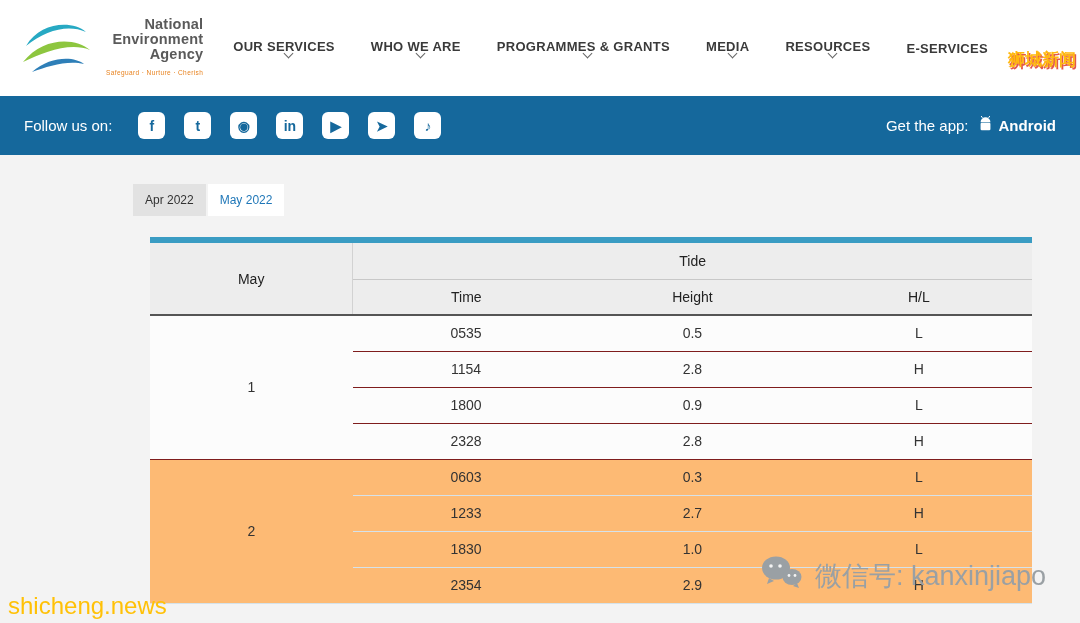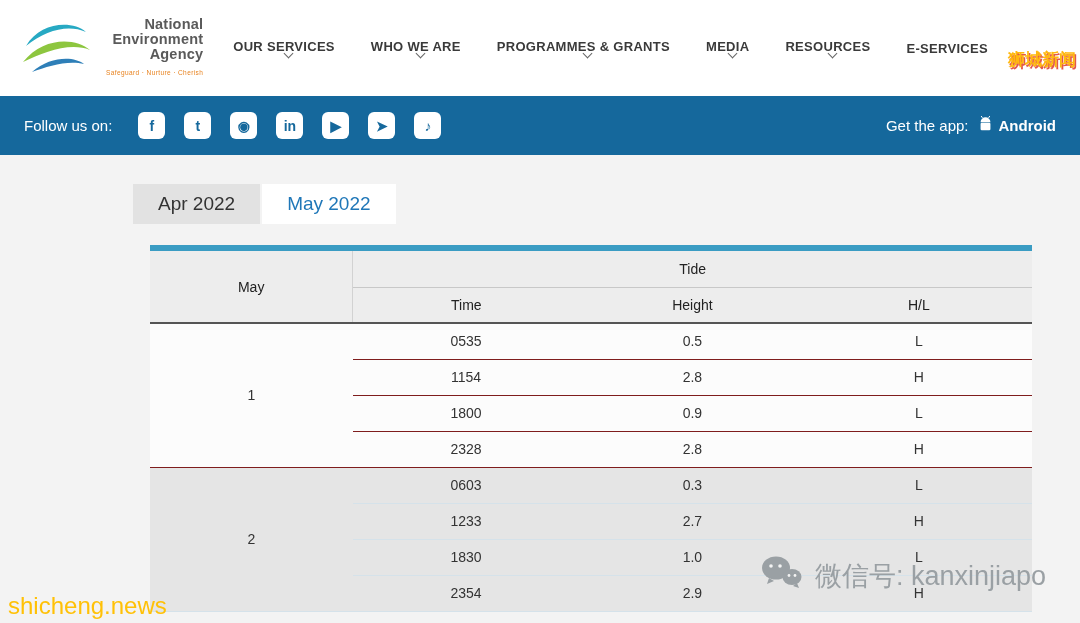--- a/index.html
+++ b/index.html
@@ -26,36 +26,36 @@
   .icon-row { display:flex; align-items:center; gap:19px; }
   .soc-icon { width:27px; height:27px; background:#fff; border-radius:6px; color:#15689c; font-weight:700; font-size:14px; display:flex; align-items:center; justify-content:center; cursor:pointer; }
   .get-app { margin-left:auto; display:flex; align-items:center; gap:9px; }
   .get-app-label { font-size:15px; }
   .android-badge { display:flex; align-items:center; gap:6px; font-size:15px; font-weight:700; cursor:pointer; }
 
   
   .main-area { position:relative; height:468px; background:#f3f3f3; }
 
   .tabs { display:flex; padding:29px 0 0 133px; }
-  .tab { padding:9px 25px; font-size:19px; cursor:pointer; }
+  .tab { padding:9px 12px; font-size:12px; cursor:pointer; }
   .tab.inactive { background:#e2e2e2; color:#333; margin-right:2px; }
   .tab.active { background:#ffffff; color:#1f77b8; }
 
   .table-wrap { margin:21px 0 0 150px; width:882px; background:#fff; }
   .accent-bar { height:6px; background:#3a9cc3; }
   table { width:100%; border-collapse:collapse; table-layout:fixed; }
   thead th { background:#ededed; font-size:14px; font-weight:400; color:#222; height:36px; }
   th.day-head { width:23%; border-right:1px solid #d2d2d2; border-bottom:2px solid #555; }
   th.tide-head { border-bottom:1px solid #c8c8c8; }
   th.sub-head { border-bottom:2px solid #555; }
   th.col-time { width:26%; }
   th.col-height { width:28%; }
   th.col-hl { width:23%; }
   tbody td { text-align:center; font-size:14px; color:#333; height:36px; border-bottom:1px solid #7f1d1d; background:#fcfcfc; }
-  tbody tr.grp1 td { background:#e5e5e5; border-bottom-color:#d5e2ea; }
+  tbody tr.grp1 td { background:#fdba74; border-bottom-color:#d5e2ea; }
   tbody td.day-cell { font-size:14px; color:#333; }
 
   
   .wm-bottom-left { position:absolute; left:8px; bottom:3px; font-size:24px; color:#ffc107; z-index:6; }
   .wm-wechat { position:absolute; right:34px; bottom:26px; display:flex; align-items:center; gap:12px; color:#9aa0a4; font-size:27px; z-index:6; }
 </style>
 </head>
 <body>
 
 <div class="page">

